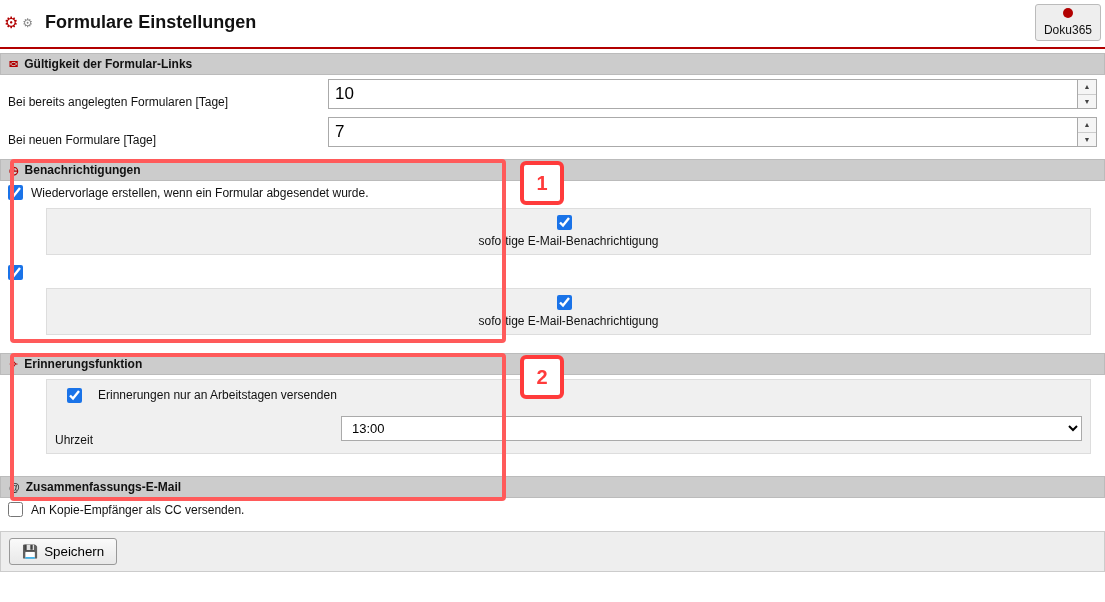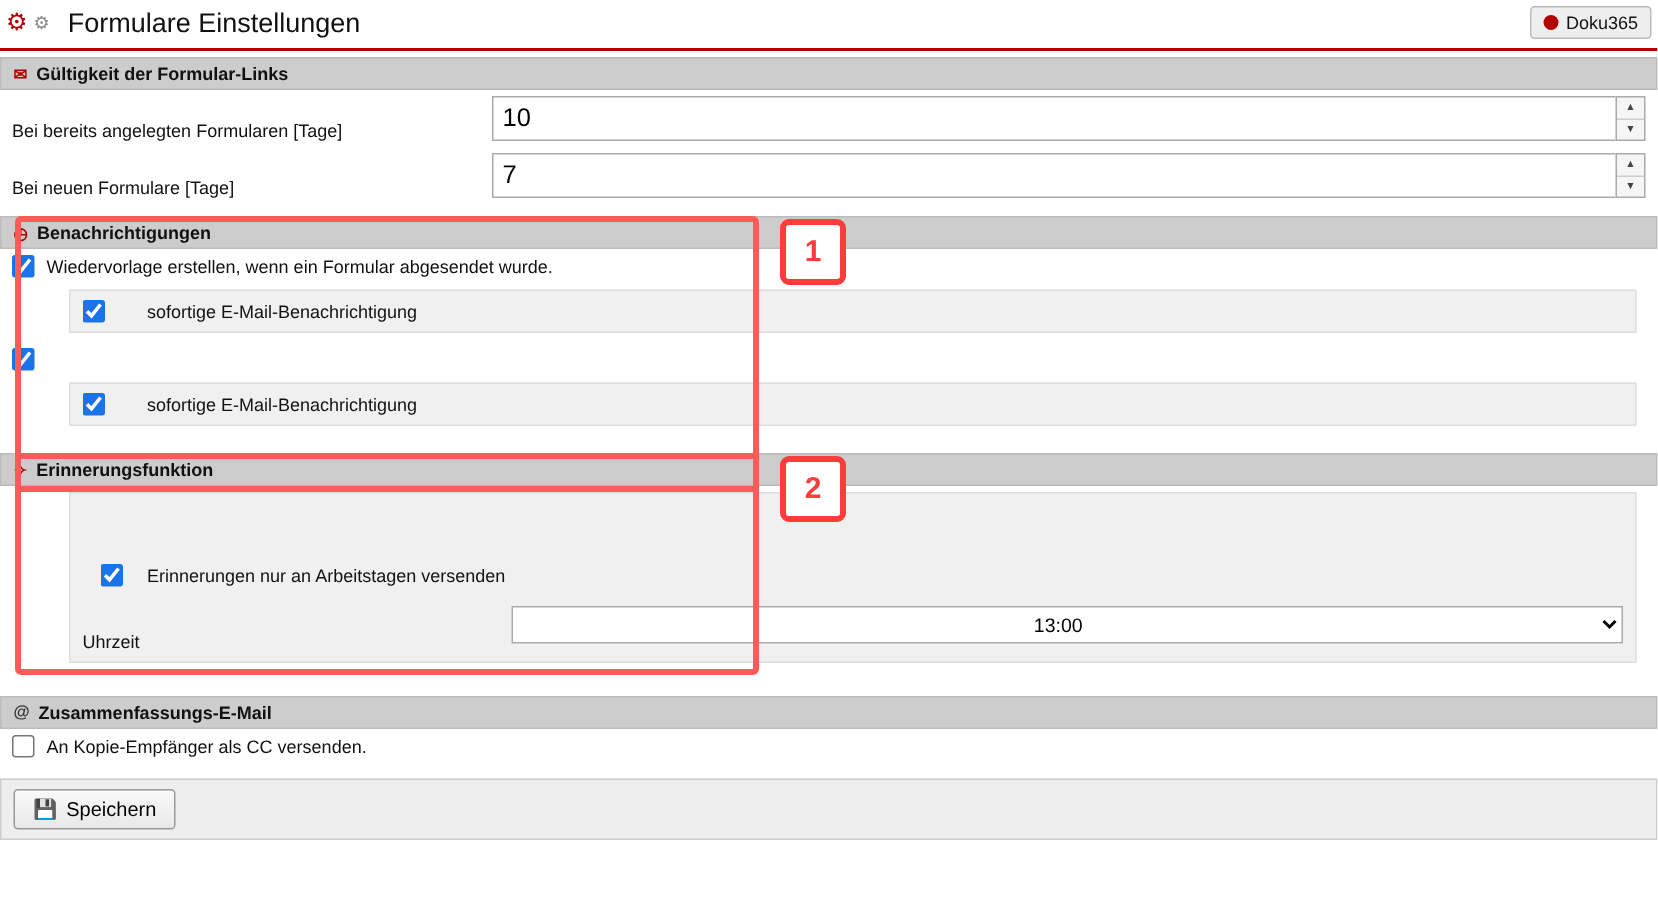--- a/index.html
+++ b/index.html
@@ -3,47 +3,47 @@
 <meta charset="utf-8">
 <style>
   * { box-sizing: border-box; }
   html, body { margin:0; padding:0; font-family: Arial, Helvetica, sans-serif; font-size:12px; color:#111; background:#fff; }
   .page { width:1105px; margin:0 auto; padding:0 0 20px 0; }
 
   .top-underline { border-bottom:2px solid #b20000; }
   .top { display:flex; align-items:center; padding:4px 4px 6px 4px; }
   .top .gear-icon { color:#b20000; font-size:16px; margin-right:4px; }
   .top .gear-icon2 { color:#888; font-size:12px; margin-right:12px; }
-  .top h1 { font-size:18px; font-weight:normal; margin:0; flex:1; }
-  .doku-btn { background:#eee; border:1px solid #bbb; border-radius:3px; padding:3px 8px; display:flex; align-items:center; gap:5px; cursor:pointer; }
+  .top h1 { font-size:18px; font-weight:bold; margin:0; flex:1; }
+  .doku-btn { background:#eee; border:1px solid #bbb; border-radius:3px; padding:3px 8px; display:flex; align-items:center; gap:5px; cursor:pointer;flex-direction:column; }
   .doku-btn .circle { width:10px; height:10px; border-radius:50%; background:#b20000; display:inline-block; }
 
   .section-header { background:#ccc; border:1px solid #bbb; padding:3px 8px; font-weight:bold; display:flex; align-items:center; gap:6px; margin-top:4px; }
   .section-header .hdr-icon { color:#b20000; font-size:11px; }
 
   .row { display:flex; align-items:flex-end; padding:4px 8px; }
   .label-col { width:320px; }
   .input-col { flex:1; }
 
-  .sub-row { background:#f0f0f0; border:1px solid #ddd; margin:4px 14px 6px 46px; padding:6px 8px; display:flex; align-items:center; gap:20px; }
+  .sub-row { background:#f0f0f0; border:1px solid #ddd; margin:4px 14px 6px 46px; padding:6px 8px; display:flex; align-items:center; gap:4px;flex-direction:column; }
   .sub-block { background:#f0f0f0; border:1px solid #ddd; margin:4px 14px 6px 46px; padding:6px 8px; }
-  .sub-block .line { display:flex; align-items:center; gap:8px; padding:2px 12px;margin-top:39px; }
+  .sub-block .line { display:flex; align-items:flex-start; gap:8px; padding:2px 12px; }
   .sub-block .time-row { display:flex; align-items:center; margin-top:4px; }
   .sub-block .time-label { width:286px;margin-top:24px; }
 
   input[type=checkbox].blue { width:15px; height:15px; accent-color:#1a73e8; margin:0 8px 0 0; cursor:pointer; }
   input[type=checkbox].plain { width:15px; height:15px; accent-color:#888; margin:0 8px 0 0; cursor:pointer; }
 
   .number-input { width:100%; display:flex; }
   .number-input input { flex:1; border:1px solid #aaa; border-right:none; padding:4px 6px; font-size:17px; background:#fff; }
   .spinner { width:20px; border:1px solid #aaa; display:flex; flex-direction:column; background:#f5f5f5; }
   .spinner .up, .spinner .down { flex:1; display:flex; align-items:center; justify-content:center; font-size:7px; color:#444; cursor:pointer; line-height:1; }
   .spinner .up { border-bottom:1px solid #ccc; }
 
-  select.time-select { width:100%; border:1px solid #aaa; padding:3px 6px; font-size:13px; background:#fff;text-align:center; }
+  select.time-select { width:100%; border:1px solid #aaa; padding:3px 6px; font-size:13px; background:#fff; }
   
   .badge-anchor { position:relative; }
   .badge-box { position:absolute; left:520px; top:2px; width:44px; height:44px; border:4px solid #ff3b3b; border-radius:6px; background:#fff; display:flex; align-items:center; justify-content:center; font-size:20px; font-weight:bold; color:#ff3b3b; z-index:5; }
 
   .narrow-callout { position:absolute; left:10px; width:496px; border:4px solid #ff5a5a; border-radius:4px; pointer-events:none; z-index:4; }
 
   .footer-bar { background:#eee; border:1px solid #ccc; padding:6px 8px; margin-top:10px; }
   .save-btn { background:linear-gradient(#fafafa,#e8e8e8); border:1px solid #999; border-radius:3px; padding:5px 12px; display:inline-flex; align-items:center; gap:6px; cursor:pointer; }
   .save-icon { font-size:13px; }
 

